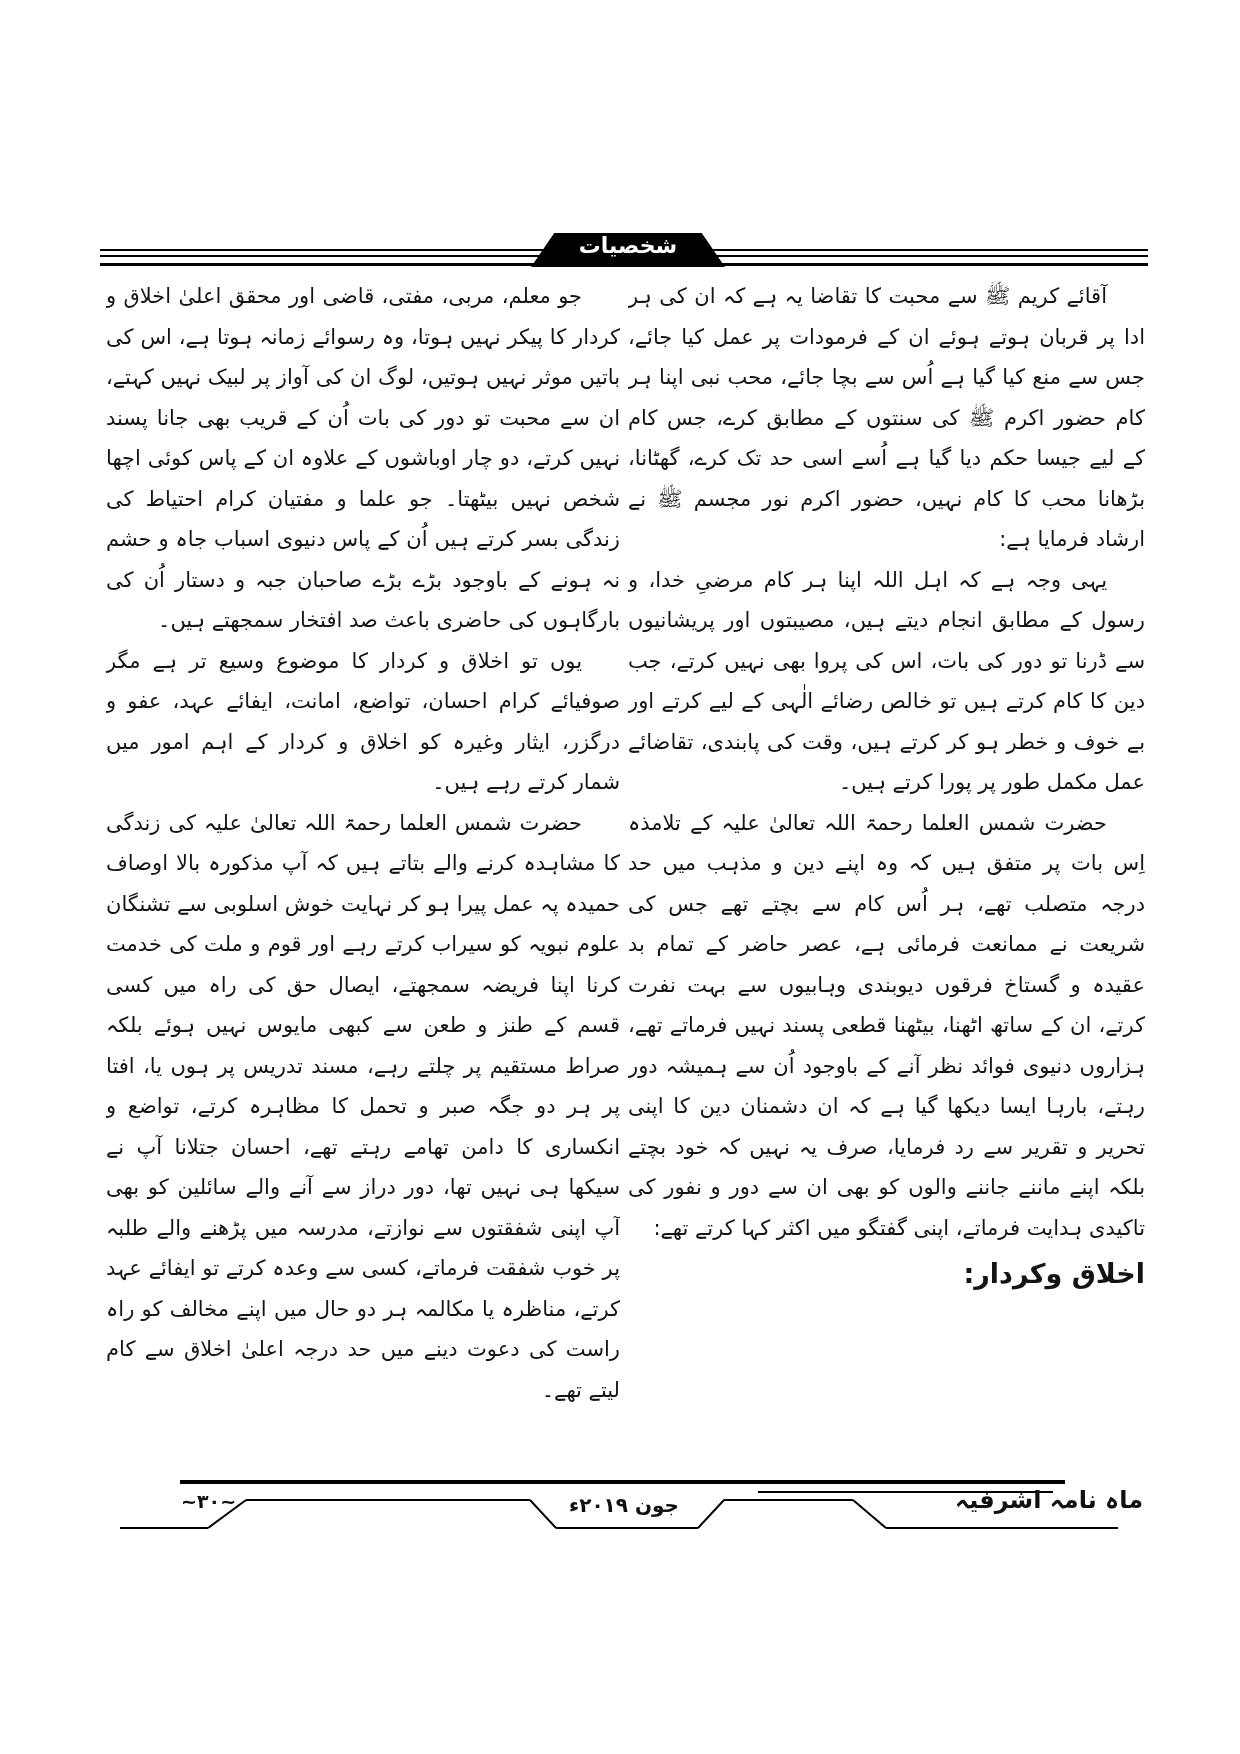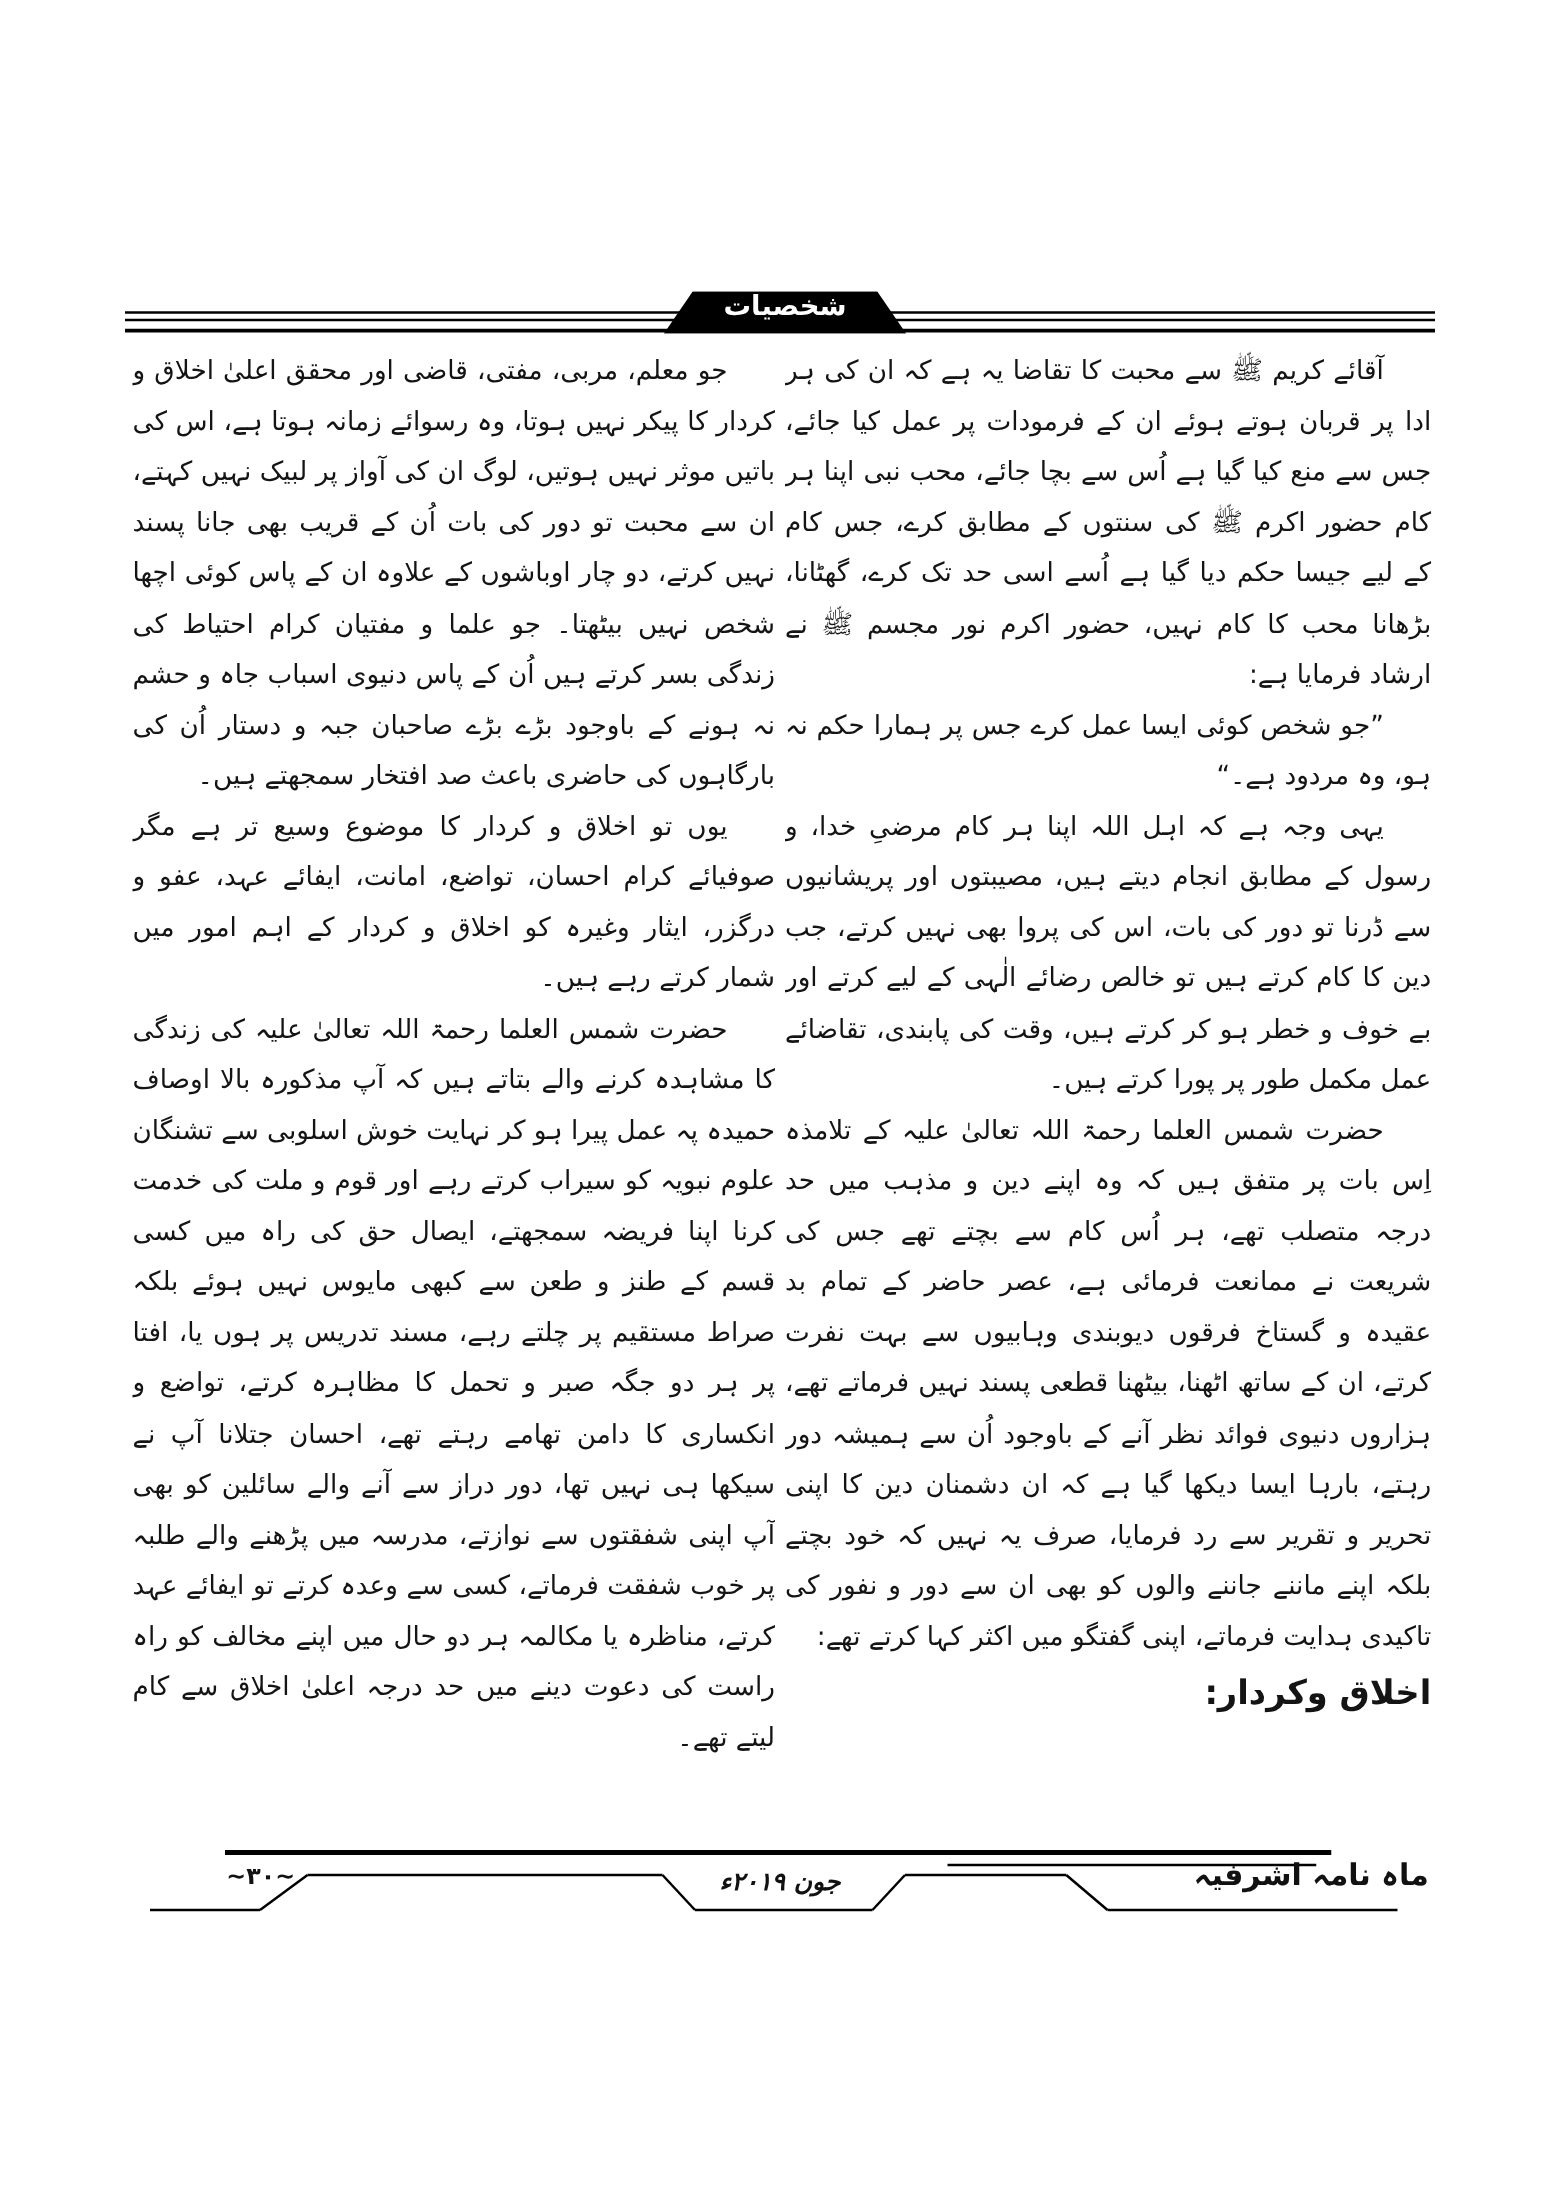--- a/index.html
+++ b/index.html
@@ -32,38 +32,37 @@
   .para.no-indent{text-indent:0;}
   .quote{margin:0;text-indent:38px;}
   .h-section{
     margin:4px 0 2px 0;font-weight:bold;font-size:27px;
     text-align:right;text-indent:0;line-height:1.6;
   }
   
   .footer-ornament{position:absolute;left:98px;top:1474px;}
   .footer-text{position:absolute;direction:rtl;white-space:nowrap;}
   .footer-mag{left:975px;top:1486px;width:168px;text-align:center;font-weight:bold;font-size:24px;}
-  .footer-date{left:556px;top:1493px;width:136px;text-align:center;font-weight:bold;font-size:20px;font-style:italic;}
+  .footer-date{left:556px;top:1493px;width:136px;text-align:center;font-weight:bold;font-size:20px;}
   .footer-page{left:181px;top:1490px;width:64px;text-align:left;font-size:19px;font-weight:bold;}
 </style>
 </head>
 <body>
 
 <div class="page">
 
   <div class="rule rule-a"></div>
   <div class="rule rule-b"></div>
   <div class="rule rule-c"></div>
   <div class="banner">
     <span>شخصیات</span>
   </div>
 
   <div class="col col-right">
     <p class="para">آقائے کریم ﷺ سے محبت کا تقاضا یہ ہے کہ ان کی ہر ادا پر قربان ہوتے ہوئے ان کے فرمودات پر عمل کیا جائے، جس سے منع کیا گیا ہے اُس سے بچا جائے، محب نبی اپنا ہر کام حضور اکرم ﷺ کی سنتوں کے مطابق کرے، جس کام کے لیے جیسا حکم دیا گیا ہے اُسے اسی حد تک کرے، گھٹانا، بڑھانا محب کا کام نہیں، حضور اکرم نور مجسم ﷺ نے ارشاد فرمایا ہے:</p>
-    <p class="quote">”جو شخص کوئی ایسا عمل کرے جس پر ہمارا حکم نہ ہو، وہ مردود ہے۔“</p>
     <p class="para">یہی وجہ ہے کہ اہل اللہ اپنا ہر کام مرضیِ خدا، و رسول کے مطابق انجام دیتے ہیں، مصیبتوں اور پریشانیوں سے ڈرنا تو دور کی بات، اس کی پروا بھی نہیں کرتے، جب دین کا کام کرتے ہیں تو خالص رضائے الٰہی کے لیے کرتے اور بے خوف و خطر ہو کر کرتے ہیں، وقت کی پابندی، تقاضائے عمل مکمل طور پر پورا کرتے ہیں۔</p>
     <p class="para">حضرت شمس العلما رحمۃ اللہ تعالیٰ علیہ کے تلامذہ اِس بات پر متفق ہیں کہ وہ اپنے دین و مذہب میں حد درجہ متصلب تھے، ہر اُس کام سے بچتے تھے جس کی شریعت نے ممانعت فرمائی ہے، عصر حاضر کے تمام بد عقیدہ و گستاخ فرقوں دیوبندی وہابیوں سے بہت نفرت کرتے، ان کے ساتھ اٹھنا، بیٹھنا قطعی پسند نہیں فرماتے تھے، ہزاروں دنیوی فوائد نظر آنے کے باوجود اُن سے ہمیشہ دور رہتے، بارہا ایسا دیکھا گیا ہے کہ ان دشمنان دین کا اپنی تحریر و تقریر سے رد فرمایا، صرف یہ نہیں کہ خود بچتے بلکہ اپنے ماننے جاننے والوں کو بھی ان سے دور و نفور کی تاکیدی ہدایت فرماتے، اپنی گفتگو میں اکثر کہا کرتے تھے:</p>
     <p class="h-section">اخلاق وکردار:</p>
 
   </div>
 
   <div class="col col-left">
     <p class="para">جو معلم، مربی، مفتی، قاضی اور محقق اعلیٰ اخلاق و کردار کا پیکر نہیں ہوتا، وہ رسوائے زمانہ ہوتا ہے، اس کی باتیں موثر نہیں ہوتیں، لوگ ان کی آواز پر لبیک نہیں کہتے، ان سے محبت تو دور کی بات اُن کے قریب بھی جانا پسند نہیں کرتے، دو چار اوباشوں کے علاوہ ان کے پاس کوئی اچھا شخص نہیں بیٹھتا۔ جو علما و مفتیان کرام احتیاط کی زندگی بسر کرتے ہیں اُن کے پاس دنیوی اسباب جاہ و حشم نہ ہونے کے باوجود بڑے بڑے صاحبان جبہ و دستار اُن کی بارگاہوں کی حاضری باعث صد افتخار سمجھتے ہیں۔</p>
     <p class="para">یوں تو اخلاق و کردار کا موضوع وسیع تر ہے مگر صوفیائے کرام احسان، تواضع، امانت، ایفائے عہد، عفو و درگزر، ایثار وغیرہ کو اخلاق و کردار کے اہم امور میں شمار کرتے رہے ہیں۔</p>
     <p class="para">حضرت شمس العلما رحمۃ اللہ تعالیٰ علیہ کی زندگی کا مشاہدہ کرنے والے بتاتے ہیں کہ آپ مذکورہ بالا اوصاف حمیدہ پہ عمل پیرا ہو کر نہایت خوش اسلوبی سے تشنگان علوم نبویہ کو سیراب کرتے رہے اور قوم و ملت کی خدمت کرنا اپنا فریضہ سمجھتے، ایصال حق کی راہ میں کسی قسم کے طنز و طعن سے کبھی مایوس نہیں ہوئے بلکہ صراط مستقیم پر چلتے رہے، مسند تدریس پر ہوں یا، افتا پر ہر دو جگہ صبر و تحمل کا مظاہرہ کرتے، تواضع و انکساری کا دامن تھامے رہتے تھے، احسان جتلانا آپ نے سیکھا ہی نہیں تھا، دور دراز سے آنے والے سائلین کو بھی آپ اپنی شفقتوں سے نوازتے، مدرسہ میں پڑھنے والے طلبہ پر خوب شفقت فرماتے، کسی سے وعدہ کرتے تو ایفائے عہد کرتے، مناظرہ یا مکالمہ ہر دو حال میں اپنے مخالف کو راہ راست کی دعوت دینے میں حد درجہ اعلیٰ اخلاق سے کام لیتے تھے۔</p>

